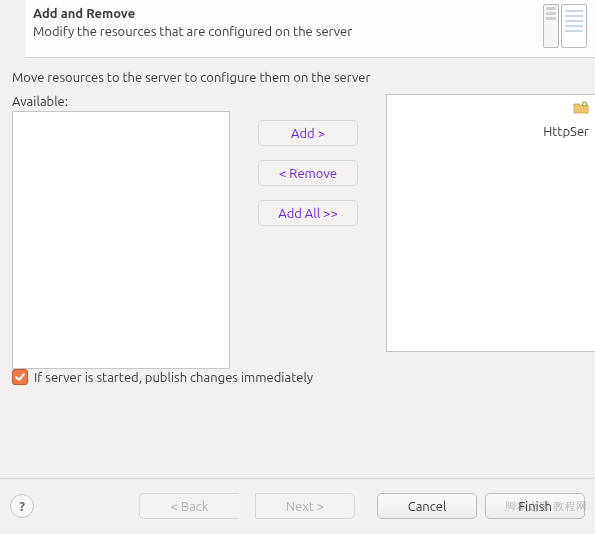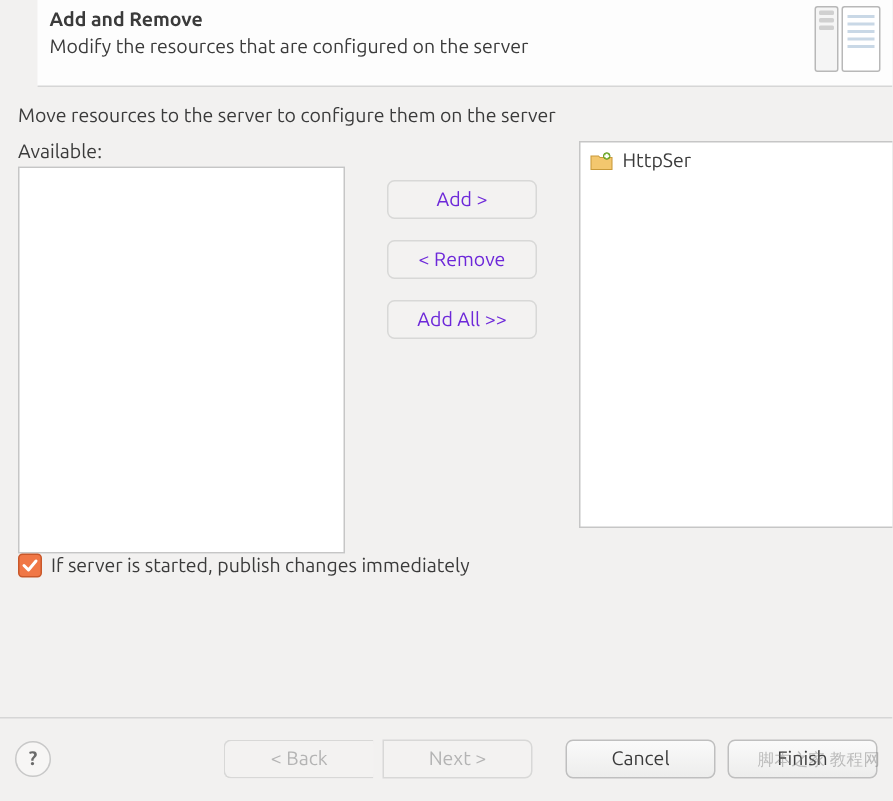--- a/index.html
+++ b/index.html
@@ -54,25 +54,26 @@
     background: #ffffff;
     border: 1px solid #c6c6c6;
     width: 218px;
     height: 258px;
     padding: 4px;
     overflow: auto;
   }
   .listbox.right { width: 210px; }
   .list-item {
     display: flex;
-    align-items: flex-start;
+    align-items: flex-end;
     gap: 6px;
     padding: 1px 2px;
     font-size: 13px;
     cursor: default;
+    flex-direction: column;
   }
   .mid-buttons {
     display: flex;
     flex-direction: column;
     gap: 14px;
     padding-top: 26px;
     width: 110px;
   }
   .mid-buttons .block2 { display:flex; flex-direction:row; gap:14px;}
   button.wizard {
@@ -131,21 +132,21 @@
     font-family: inherit;
     font-size: 13px;
     color: #3b3b3b;
     background: linear-gradient(#fafafa, #ededec);
     border: 1px solid #bfbfbf;
     border-radius: 5px;
     padding: 5px 0;
     min-width: 100px;
     cursor: pointer;
   }
-  .footer .back-next { display:flex; gap:6px; margin-right: 14px;}
+  .footer .back-next { display:flex; gap:16px; margin-right: 14px;}
   .footer .back-next button:first-child { border-top-right-radius:0; border-bottom-right-radius:0; border-right:none;}
   .footer .back-next button:last-child { border-top-left-radius:0; border-bottom-left-radius:0;}
   .footer button.nav:disabled { color:#b4b4b4; background:#f3f2f1; border-color:#d8d8d7; cursor:default;}
   .server-ico { display:flex; gap:2px; }
   .server-ico .box {
     width: 16px; height: 44px;
     border:1px solid #b8b8b8; background:#f5f5f5;
     border-radius:2px;
     display:flex; flex-direction:column; gap:2px; padding:2px;
   }

